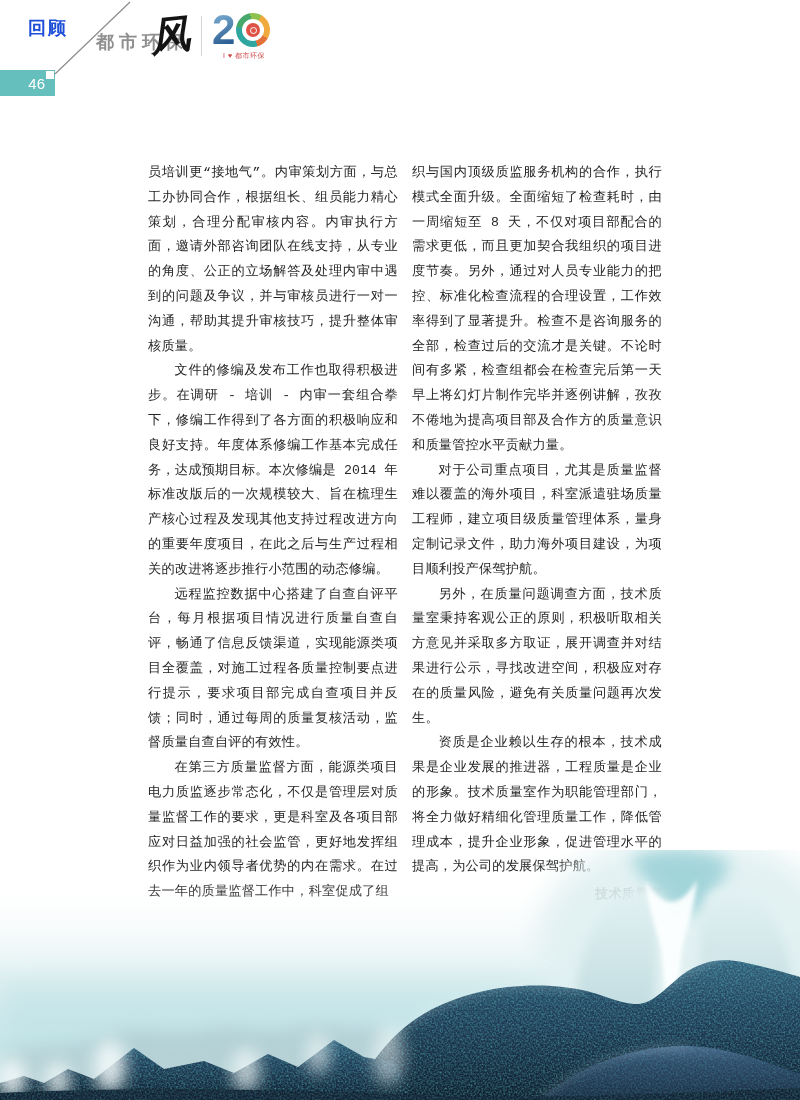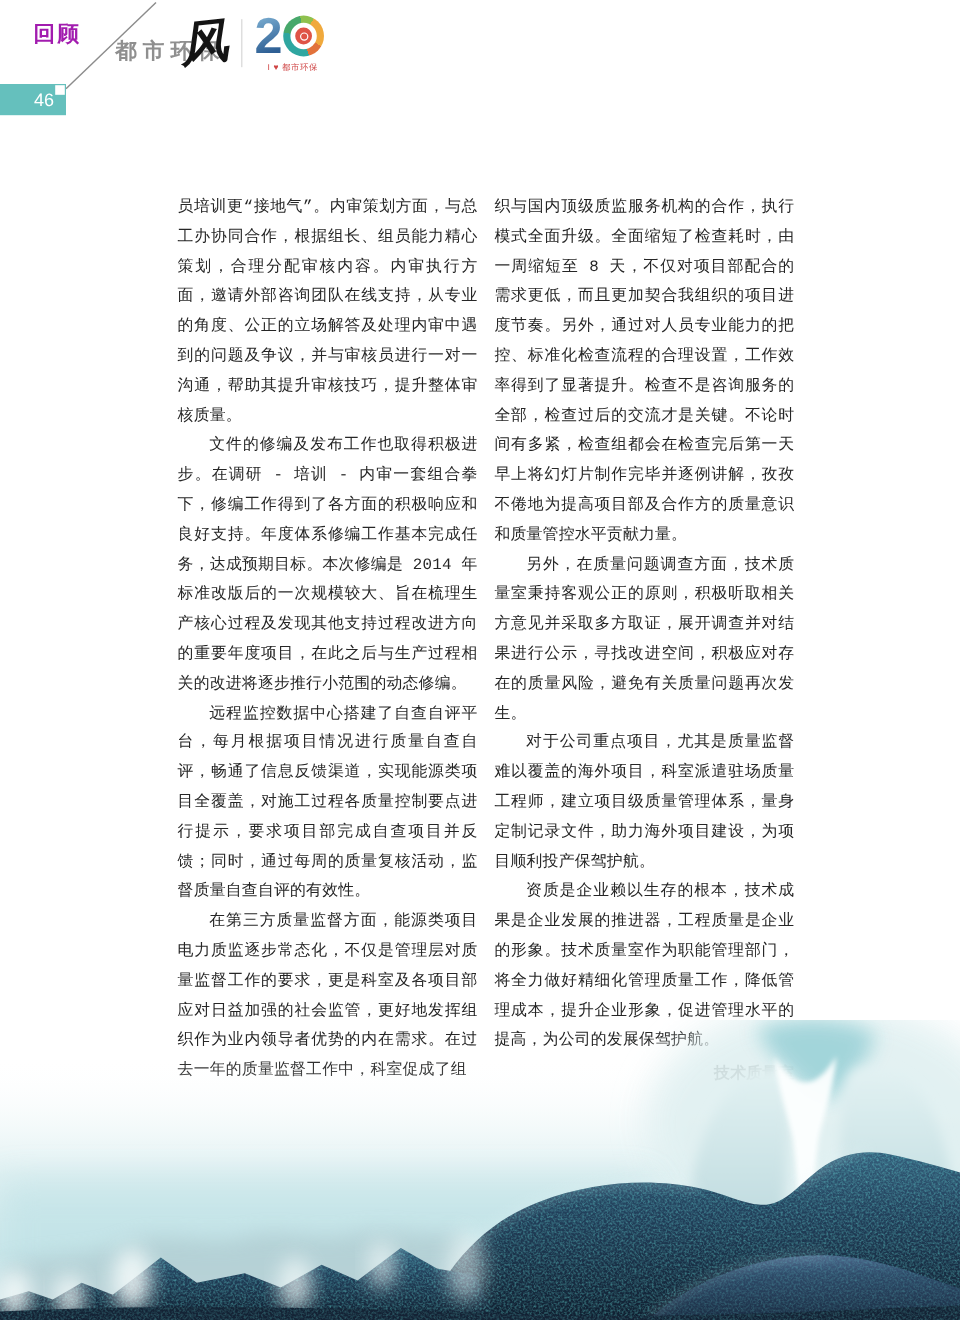--- a/index.html
+++ b/index.html
@@ -3,21 +3,21 @@
 <meta charset="utf-8">
 <style>
   html,body{margin:0;padding:0;background:#ffffff;}
   .page{
     position:relative;width:800px;height:1100px;background:#ffffff;
     overflow:hidden;font-family:"Liberation Sans","DejaVu Sans",sans-serif;
   }
   
   .section-label{
     position:absolute;left:28px;top:16px;font-size:18px;font-weight:bold;
-    color:#a21caf;letter-spacing:2px;
+    color:#1d4ed8;letter-spacing:2px;
   }
   .header-line{position:absolute;left:0;top:0;width:200px;height:90px;}
   .brand-name{
     position:absolute;left:96px;top:30px;font-size:18px;color:#8f8f8f;
     letter-spacing:5px;font-weight:600;
   }
   .brand-calligraphy{
     position:absolute;left:150px;top:8px;font-size:40px;font-weight:bold;
     font-style:italic;color:#141414;
     font-family:"Liberation Serif","DejaVu Serif",serif;
@@ -99,22 +99,22 @@
 
   <div class="col col-left">
     <p>员培训更“接地气”。内审策划方面，与总工办协同合作，根据组长、组员能力精心策划，合理分配审核内容。内审执行方面，邀请外部咨询团队在线支持，从专业的角度、公正的立场解答及处理内审中遇到的问题及争议，并与审核员进行一对一沟通，帮助其提升审核技巧，提升整体审核质量。</p>
     <p class="indent">文件的修编及发布工作也取得积极进步。在调研 - 培训 - 内审一套组合拳下，修编工作得到了各方面的积极响应和良好支持。年度体系修编工作基本完成任务，达成预期目标。本次修编是 2014 年标准改版后的一次规模较大、旨在梳理生产核心过程及发现其他支持过程改进方向的重要年度项目，在此之后与生产过程相关的改进将逐步推行小范围的动态修编。</p>
     <p class="indent">远程监控数据中心搭建了自查自评平台，每月根据项目情况进行质量自查自评，畅通了信息反馈渠道，实现能源类项目全覆盖，对施工过程各质量控制要点进行提示，要求项目部完成自查项目并反馈；同时，通过每周的质量复核活动，监督质量自查自评的有效性。</p>
     <p class="indent">在第三方质量监督方面，能源类项目电力质监逐步常态化，不仅是管理层对质量监督工作的要求，更是科室及各项目部应对日益加强的社会监管，更好地发挥组织作为业内领导者优势的内在需求。在过去一年的质量监督工作中，科室促成了组</p>
   </div>
 
   <div class="col col-right">
     <p>织与国内顶级质监服务机构的合作，执行模式全面升级。全面缩短了检查耗时，由一周缩短至 8 天，不仅对项目部配合的需求更低，而且更加契合我组织的项目进度节奏。另外，通过对人员专业能力的把控、标准化检查流程的合理设置，工作效率得到了显著提升。检查不是咨询服务的全部，检查过后的交流才是关键。不论时间有多紧，检查组都会在检查完后第一天早上将幻灯片制作完毕并逐例讲解，孜孜不倦地为提高项目部及合作方的质量意识和质量管控水平贡献力量。</p>
+    <p class="indent">对于公司重点项目，尤其是质量监督难以覆盖的海外项目，科室派遣驻场质量工程师，建立项目级质量管理体系，量身定制记录文件，助力海外项目建设，为项目顺利投产保驾护航。</p>
     <p class="indent">另外，在质量问题调查方面，技术质量室秉持客观公正的原则，积极听取相关方意见并采取多方取证，展开调查并对结果进行公示，寻找改进空间，积极应对存在的质量风险，避免有关质量问题再次发生。</p>
-    <p class="indent">对于公司重点项目，尤其是质量监督难以覆盖的海外项目，科室派遣驻场质量工程师，建立项目级质量管理体系，量身定制记录文件，助力海外项目建设，为项目顺利投产保驾护航。</p>
     <p class="indent">资质是企业赖以生存的根本，技术成果是企业发展的推进器，工程质量是企业的形象。技术质量室作为职能管理部门，将全力做好精细化管理质量工作，降低管理成本，提升企业形象，促进管理水平的提高，为公司的发展保驾护航。</p>
     <p class="signature">技术质量室</p>
   </div>
 
   <svg class="mountains" viewBox="0 0 800 250" preserveAspectRatio="none">
     <defs>
       <linearGradient id="washG" x1="0" y1="0" x2="0" y2="1">
         <stop offset="0" stop-color="#ffffff" stop-opacity="0"></stop>
         <stop offset="0.45" stop-color="#d9edef" stop-opacity="0.85"></stop>
         <stop offset="0.75" stop-color="#c4e4e8" stop-opacity="0.9"></stop>

